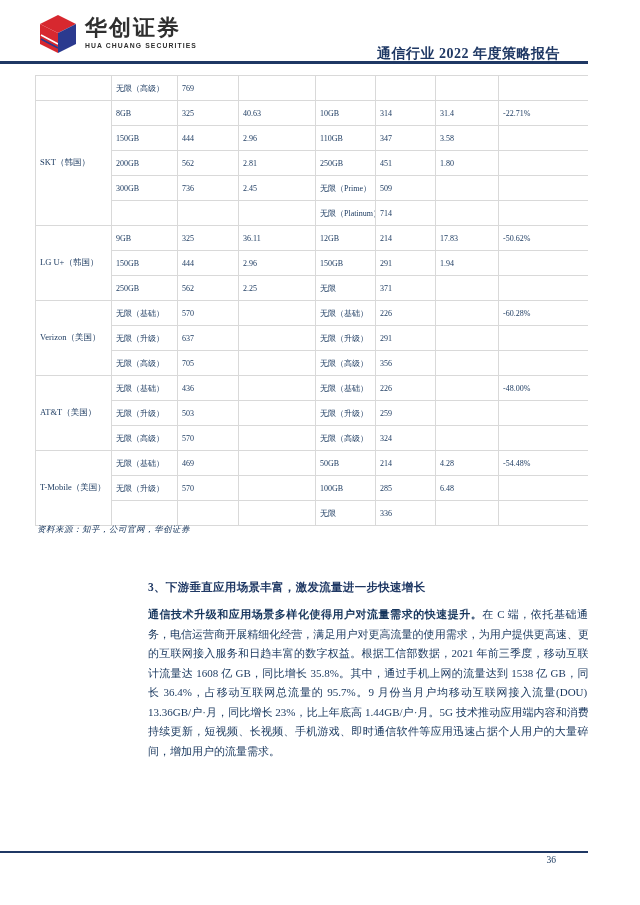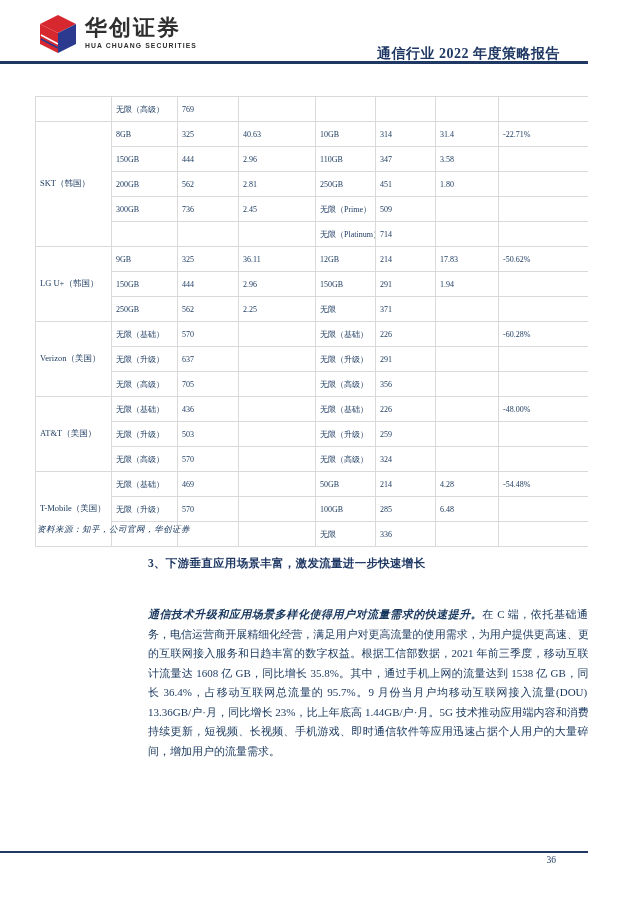--- a/index.html
+++ b/index.html
@@ -21,46 +21,46 @@
     font-size:6.8px; font-weight:bold; color:#2f2f2f; letter-spacing:1.1px; margin-top:2px;
   }
   .report-title {
     position:absolute; top:45px; right:28px;
     font-size:14px; font-weight:bold; color:#1F3864; letter-spacing:0.5px;
   }
   .header-rule { position:absolute; top:61px; left:0; width:640px; height:3px; background:#1F3864; }
 
   
   table.plans-table {
-    position:absolute; top:96px; left:35px; width:576px;
+    position:absolute; top:75px; left:35px; width:576px;
     border-collapse:collapse; table-layout:fixed;
   }
   .plans-table td {
     border:1px solid #D9D9D9; height:25px; vertical-align:middle;
     font-size:8px; color:#17365D; padding:0 1px 0 4px; overflow:hidden; white-space:nowrap;
   }
   .plans-table td.carrier { font-weight:normal; font-size:8.5px; }
   .c0{width:76px;} .c1{width:66px;} .c2{width:61px;} .c3{width:77px;}
   .c4{width:60px;} .c5{width:60px;} .c6{width:63px;} .c7{width:113px;}
 
   .source-note {
     position:absolute; top:524px; left:37px;
     font-size:8.5px; font-style:italic; color:#17365D; letter-spacing:0.5px;
   }
 
   
   .section-heading {
-    position:absolute; top:556px; left:148px;
+    position:absolute; top:580px; left:148px;
     font-size:11.5px; font-weight:bold; color:#1F3864; letter-spacing:0.3px;
   }
   .body-paragraph {
     position:absolute; top:605px; left:148px; width:463px;
     font-size:11px; line-height:19.5px; color:#17365D; text-align:justify;
   }
-  .body-paragraph strong { font-weight:bold; color:#17365D;font-style:italic; }
+  .body-paragraph strong { font-weight:bold; color:#17365D; }
 
   
   .footer-rule { position:absolute; top:851px; left:0; width:640px; height:2px; background:#1F3864; }
   .footer-license {
     position:absolute; top:858px; left:38px;
     font-size:7.5px; color:#17365D; letter-spacing:0.3px;
   }
   .footer-page {
     position:absolute; top:855px; right:32px;
     font-size:9.5px; color:#17365D;text-align:center;

